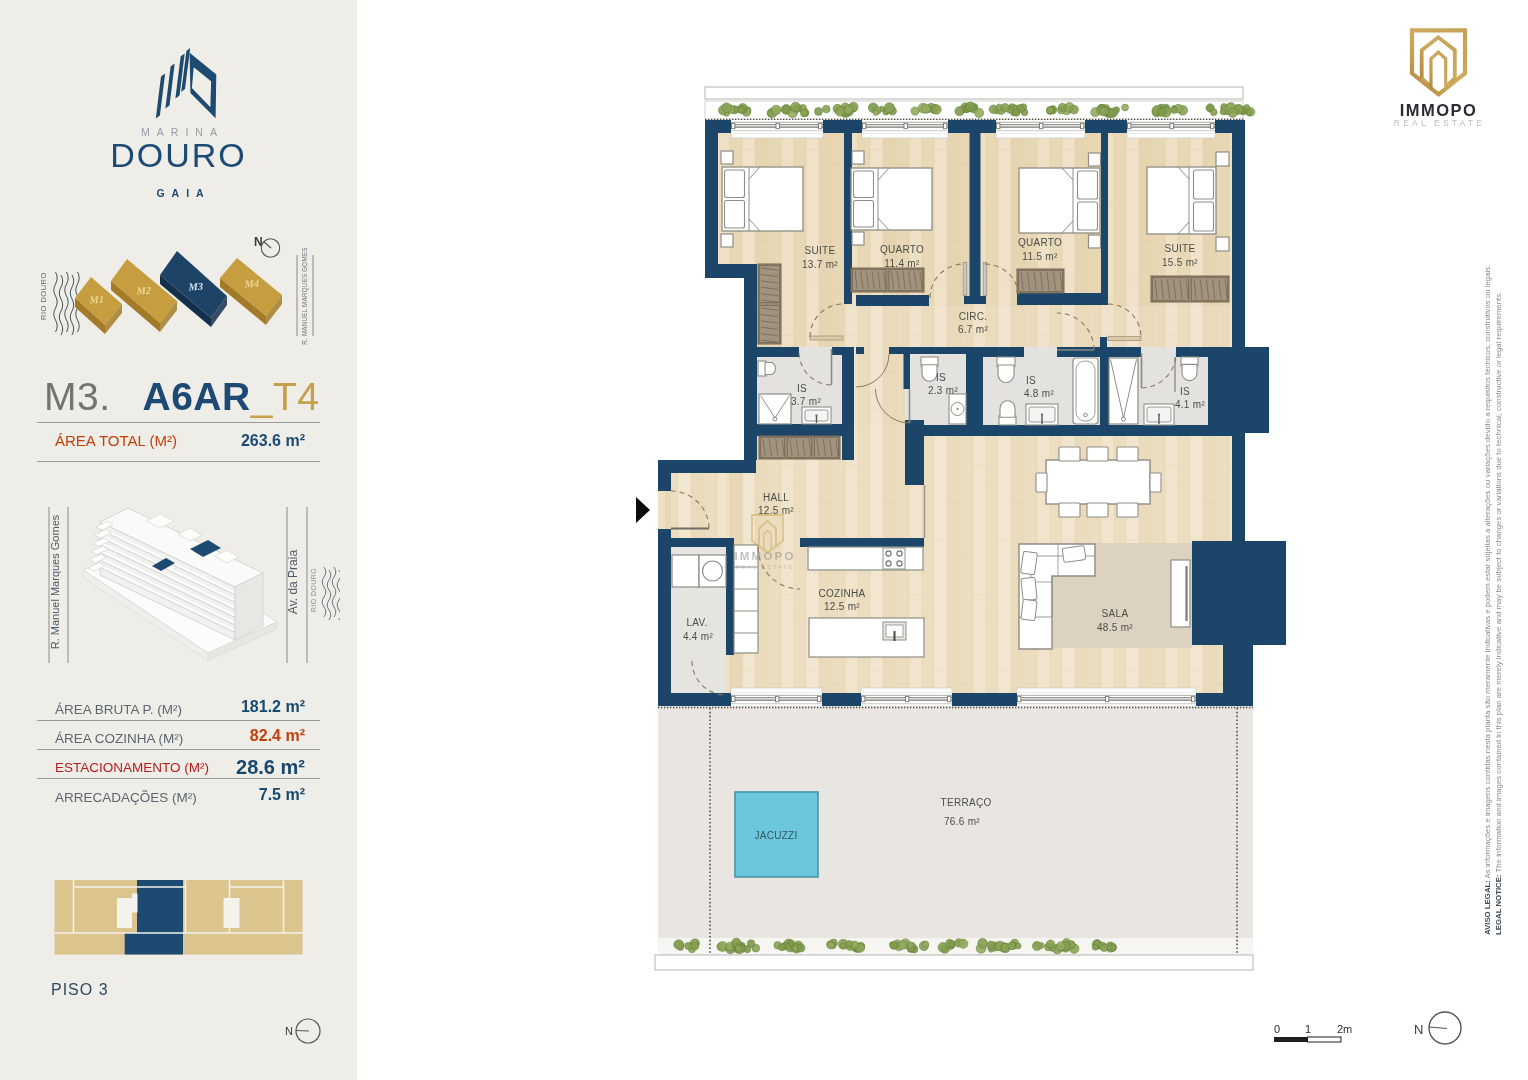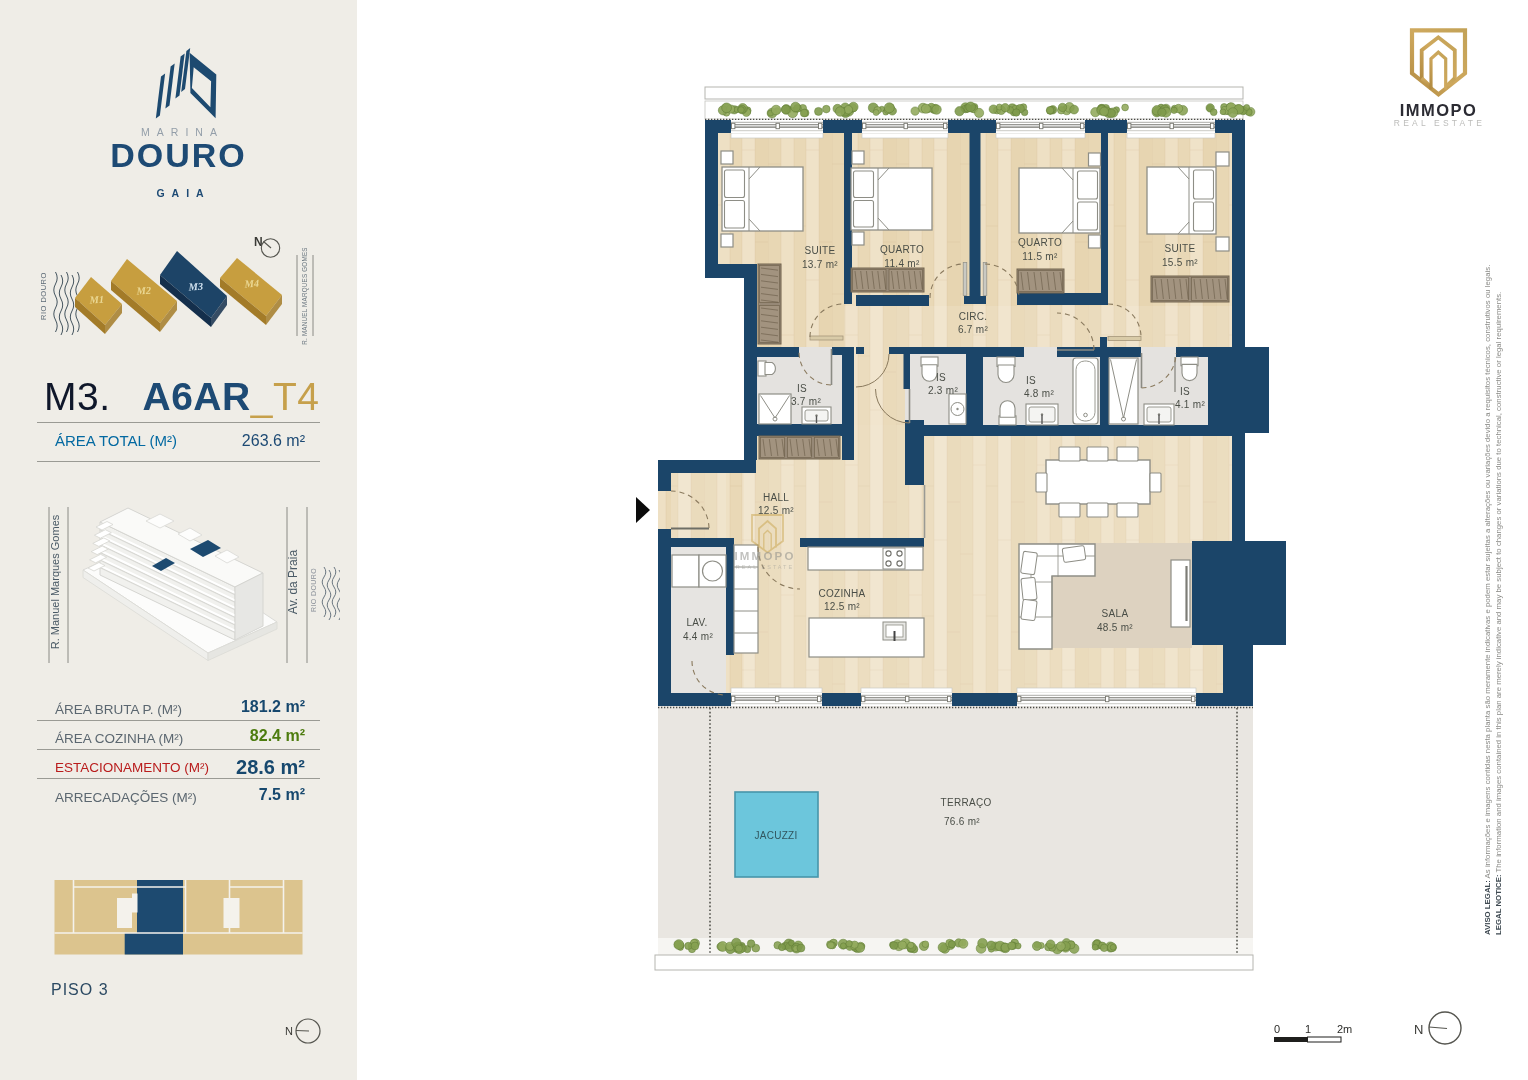--- a/index.html
+++ b/index.html
@@ -14,21 +14,21 @@
 
   <div class="sidebar"></div>
 <svg class="abs" style="left:140px;top:40px" width="100" height="95" viewBox="140 40 100 95">
       <path d="M 155.8 118.5 L 159.9 115.5 L 165.1 73.5 L 161.0 76.5 Z" fill="#1d4a70"></path>
       <path d="M 165.4 108.4 L 169.5 105.4 L 174.7 63.400000000000006 L 170.6 66.4 Z" fill="#1d4a70"></path>
       <path d="M 175.4 98.5 L 179.5 95.5 L 184.7 53.5 L 180.6 56.5 Z" fill="#1d4a70"></path>
       <path d="M 181.2 92.0 L 185.0 89.0 L 190.2 48.0 L 186.39999999999998 51.0 Z" fill="#1d4a70"></path>
       <path d="M189.6 52.8 L216.3 74.6 L215.6 118.3 L190.4 93.1 Z M193.7 67.2 L211.1 81.3 L210.4 107.2 L191.9 88.0 Z" fill="#1d4a70" fill-rule="evenodd"></path>
     </svg>
     <div class="abs" style="left:4px;top:126px;width:357px;text-align:center;color:#939ea9;font-size:10.5px;letter-spacing:7px;">MARINA</div>
-    <div class="abs" style="left:0;top:136px;width:357px;text-align:center;color:#1d4a74;font-size:34px;letter-spacing:2px;font-weight:bold;">DOURO</div>
+    <div class="abs" style="left:0;top:136px;width:357px;text-align:center;color:#1d4a74;font-size:34px;letter-spacing:2px;font-weight:normal;">DOURO</div>
     <div class="abs" style="left:5px;top:187px;width:357px;text-align:center;color:#1d4a74;font-size:10.5px;letter-spacing:7px;font-weight:bold;">GAIA</div>
     <svg class="abs" style="left:30px;top:255px" width="60" height="100" viewBox="30 255 60 100">
       <text x="46" y="320" font-size="7.5" fill="#5d6b77" font-family="Liberation Sans, sans-serif" transform="rotate(-90 46 320)" letter-spacing="0.5">RIO DOURO</text>
       <path d="M 55.5 272 q 3.4 6.0 0 12 q -3.4 6.0 0 12 q 3.4 6.0 0 12 q -3.4 6.0 0 12 q 3.4 6.0 0 12 " fill="none" stroke="#45555f" stroke-width="1"></path>
       <path d="M 61 275 q 3.4 6.0 0 12 q -3.4 6.0 0 12 q 3.4 6.0 0 12 q -3.4 6.0 0 12 q 3.4 6.0 0 12 " fill="none" stroke="#45555f" stroke-width="1"></path>
       <path d="M 66.5 272 q 3.4 6.0 0 12 q -3.4 6.0 0 12 q 3.4 6.0 0 12 q -3.4 6.0 0 12 q 3.4 6.0 0 12 " fill="none" stroke="#45555f" stroke-width="1"></path>
       <path d="M 72 275 q 3.4 6.0 0 12 q -3.4 6.0 0 12 q 3.4 6.0 0 12 q -3.4 6.0 0 12 q 3.4 6.0 0 12 " fill="none" stroke="#45555f" stroke-width="1"></path>
       <path d="M 77.5 272 q 3.4 6.0 0 12 q -3.4 6.0 0 12 q 3.4 6.0 0 12 q -3.4 6.0 0 12 q 3.4 6.0 0 12 " fill="none" stroke="#45555f" stroke-width="1"></path>
     </svg>
     <svg class="abs" style="left:30px;top:225px" width="300px" height="120" viewBox="30 225 300 120">
@@ -50,23 +50,23 @@
       <text x="252" y="287" font-size="10.5" font-style="italic" font-weight="bold" font-family="Liberation Serif, serif" fill="#ead792" text-anchor="middle" transform="rotate(-3 252 287)">M4</text>
       <text x="254" y="246" font-size="12" font-weight="bold" fill="#3a3a36" font-family="Liberation Sans, sans-serif">N</text>
       <circle cx="270.5" cy="248" r="9.2" fill="none" stroke="#55554f" stroke-width="1.1"></circle>
       <line x1="263.5" y1="241.5" x2="271" y2="248" stroke="#55554f" stroke-width="1.1"></line>
     </svg>
     <svg class="abs" style="left:290px;top:248px" width="35" height="100" viewBox="0 0 35 100">
       <line x1="7" y1="7" x2="7" y2="88" stroke="#8a8a85" stroke-width="1"></line>
       <line x1="23" y1="7" x2="23" y2="88" stroke="#8a8a85" stroke-width="1"></line>
       <text x="15" y="50" font-size="6.3" fill="#6b7781" font-family="Liberation Sans, sans-serif" transform="rotate(-90 15 48)" text-anchor="middle" letter-spacing="0.2">R. MANUEL  MARQUES  GOMES</text>
     </svg>
-    <div class="abs" style="left:44px;top:375px;width:290px;font-size:39px;letter-spacing:0.5px;"><span style="color:#0f172a;">M3.</span><span style="color:#1d4a74;font-weight:bold;margin-left:32px;">A6AR</span><span style="color:#c6a04b;">_T4</span></div>
+    <div class="abs" style="left:44px;top:375px;width:290px;font-size:39px;letter-spacing:0.5px;"><span style="color:#737373;">M3.</span><span style="color:#1d4a74;font-weight:bold;margin-left:32px;">A6AR</span><span style="color:#c6a04b;">_T4</span></div>
     <div class="abs" style="left:37px;top:422px;width:283px;height:1px;background:#9a9a94;"></div>
-    <div class="abs" style="left:55px;top:432px;width:250px;"><span style="color:#0369a1;font-size:15px;margin-top:8px;">ÁREA TOTAL  (M²)</span><span style="color:#1d4a74;font-size:16px;font-weight:normal;float:right;">263.6 m²</span></div>
+    <div class="abs" style="left:55px;top:432px;width:250px;"><span style="color:#c2410c;font-size:15px;margin-top:8px;">ÁREA TOTAL  (M²)</span><span style="color:#1d4a74;font-size:16px;font-weight:bold;float:right;">263.6 m²</span></div>
     <div class="abs" style="left:37px;top:461px;width:283px;height:1px;background:#9a9a94;"></div>
     <svg class="abs" style="left:40px;top:490px" width="300" height="200" viewBox="40 490 300 200">
       <path d="M83 570 L152 539 L277 622 L208 653 Z" fill="#fcfcfb" stroke="#dadad6" stroke-width="1"></path>
       <path d="M83 570 L208 653 L208 660.5 L83 577.5 Z" fill="#efefec" stroke="#dadad6" stroke-width="0.8"></path>
       <path d="M208 653 L277 622 L277 629 L208 660.5 Z" fill="#e6e6e2" stroke="#dadad6" stroke-width="0.8"></path>
       <path d="M100 522 L235 587 L235 640 L100 575 Z" fill="#f1f1ee" stroke="#d5d5d1" stroke-width="1"></path>
       <g stroke="#d9d9d5" stroke-width="1.4">
         <line x1="100" y1="529.6" x2="235" y2="594.6"></line>
         <line x1="100" y1="537.1" x2="235" y2="602.1"></line>
         <line x1="100" y1="544.7" x2="235" y2="609.7"></line>
@@ -108,21 +108,21 @@
     </svg>
     <svg class="abs" style="left:305px;top:555px" width="35" height="70" viewBox="0 0 35 70">
       <text x="11" y="35" font-size="7" fill="#8a9099" font-family="Liberation Sans, sans-serif" transform="rotate(-90 11 35)" text-anchor="middle" letter-spacing="0.4">RIO DOURO</text>
       <path d="M 19 12 q 3.6 5.0 0 10 q -3.6 5.0 0 10 q 3.6 5.0 0 10 q -3.6 5.0 0 10 q 3.6 5.0 0 10 " fill="none" stroke="#6b7781" stroke-width="1"></path>
       <path d="M 24 15 q 3.6 5.0 0 10 q -3.6 5.0 0 10 q 3.6 5.0 0 10 q -3.6 5.0 0 10 q 3.6 5.0 0 10 " fill="none" stroke="#6b7781" stroke-width="1"></path>
       <path d="M 29 12 q 3.6 5.0 0 10 q -3.6 5.0 0 10 q 3.6 5.0 0 10 q -3.6 5.0 0 10 q 3.6 5.0 0 10 " fill="none" stroke="#6b7781" stroke-width="1"></path>
       <path d="M 34 15 q 3.6 5.0 0 10 q -3.6 5.0 0 10 q 3.6 5.0 0 10 q -3.6 5.0 0 10 q 3.6 5.0 0 10 " fill="none" stroke="#6b7781" stroke-width="1"></path>
     </svg>
     <div class="abs" style="left:55px;top:700px;width:250px;"><span style="color:#5b6770;font-size:13.5px;">ÁREA BRUTA P.  (M²)</span><span style="color:#17486e;font-size:16px;font-weight:bold;float:right;margin-top:-2px;">181.2  m²</span></div>
     <div class="abs" style="left:37px;top:720px;width:283px;height:1px;background:#9a9a94;"></div>
-    <div class="abs" style="left:55px;top:729px;width:250px;"><span style="color:#5b6770;font-size:13.5px;">ÁREA COZINHA (M²)</span><span style="color:#4d7c0f;font-size:16px;font-weight:bold;float:right;margin-top:-2px;">82.4  m²</span></div>
+    <div class="abs" style="left:55px;top:729px;width:250px;"><span style="color:#5b6770;font-size:13.5px;">ÁREA COZINHA (M²)</span><span style="color:#c2410c;font-size:16px;font-weight:bold;float:right;margin-top:-2px;">82.4  m²</span></div>
     <div class="abs" style="left:37px;top:749px;width:283px;height:1px;background:#9a9a94;"></div>
     <div class="abs" style="left:55px;top:758px;width:250px;"><span style="color:#b91c1c;font-size:13.5px;">ESTACIONAMENTO (M²)</span><span style="color:#17486e;font-size:20px;font-weight:bold;float:right;margin-top:-2px;">28.6  m²</span></div>
     <div class="abs" style="left:37px;top:778px;width:283px;height:1px;background:#9a9a94;"></div>
     <div class="abs" style="left:55px;top:788px;width:250px;"><span style="color:#5b6770;font-size:13.5px;">ARRECADAÇÕES (M²)</span><span style="color:#17486e;font-size:16px;font-weight:bold;float:right;margin-top:-2px;">7.5  m²</span></div>
     <svg class="abs" style="left:40px;top:865px" width="280" height="110" viewBox="40 865 280 110">
       <rect x="54.5" y="880" width="248" height="74.5" fill="#dcc48e"></rect>
       <path d="M137 880 L183 880 L183 954.5 L124.7 954.5 L124.7 933 L137 933 Z" fill="#1d4a70"></path>
       <rect x="117" y="898" width="15" height="30" fill="#f4f2ec"></rect>
       <rect x="132" y="893.5" width="5.5" height="19" fill="#f4f2ec"></rect>
       <rect x="223.5" y="898" width="16" height="30" fill="#f4f2ec"></rect>

